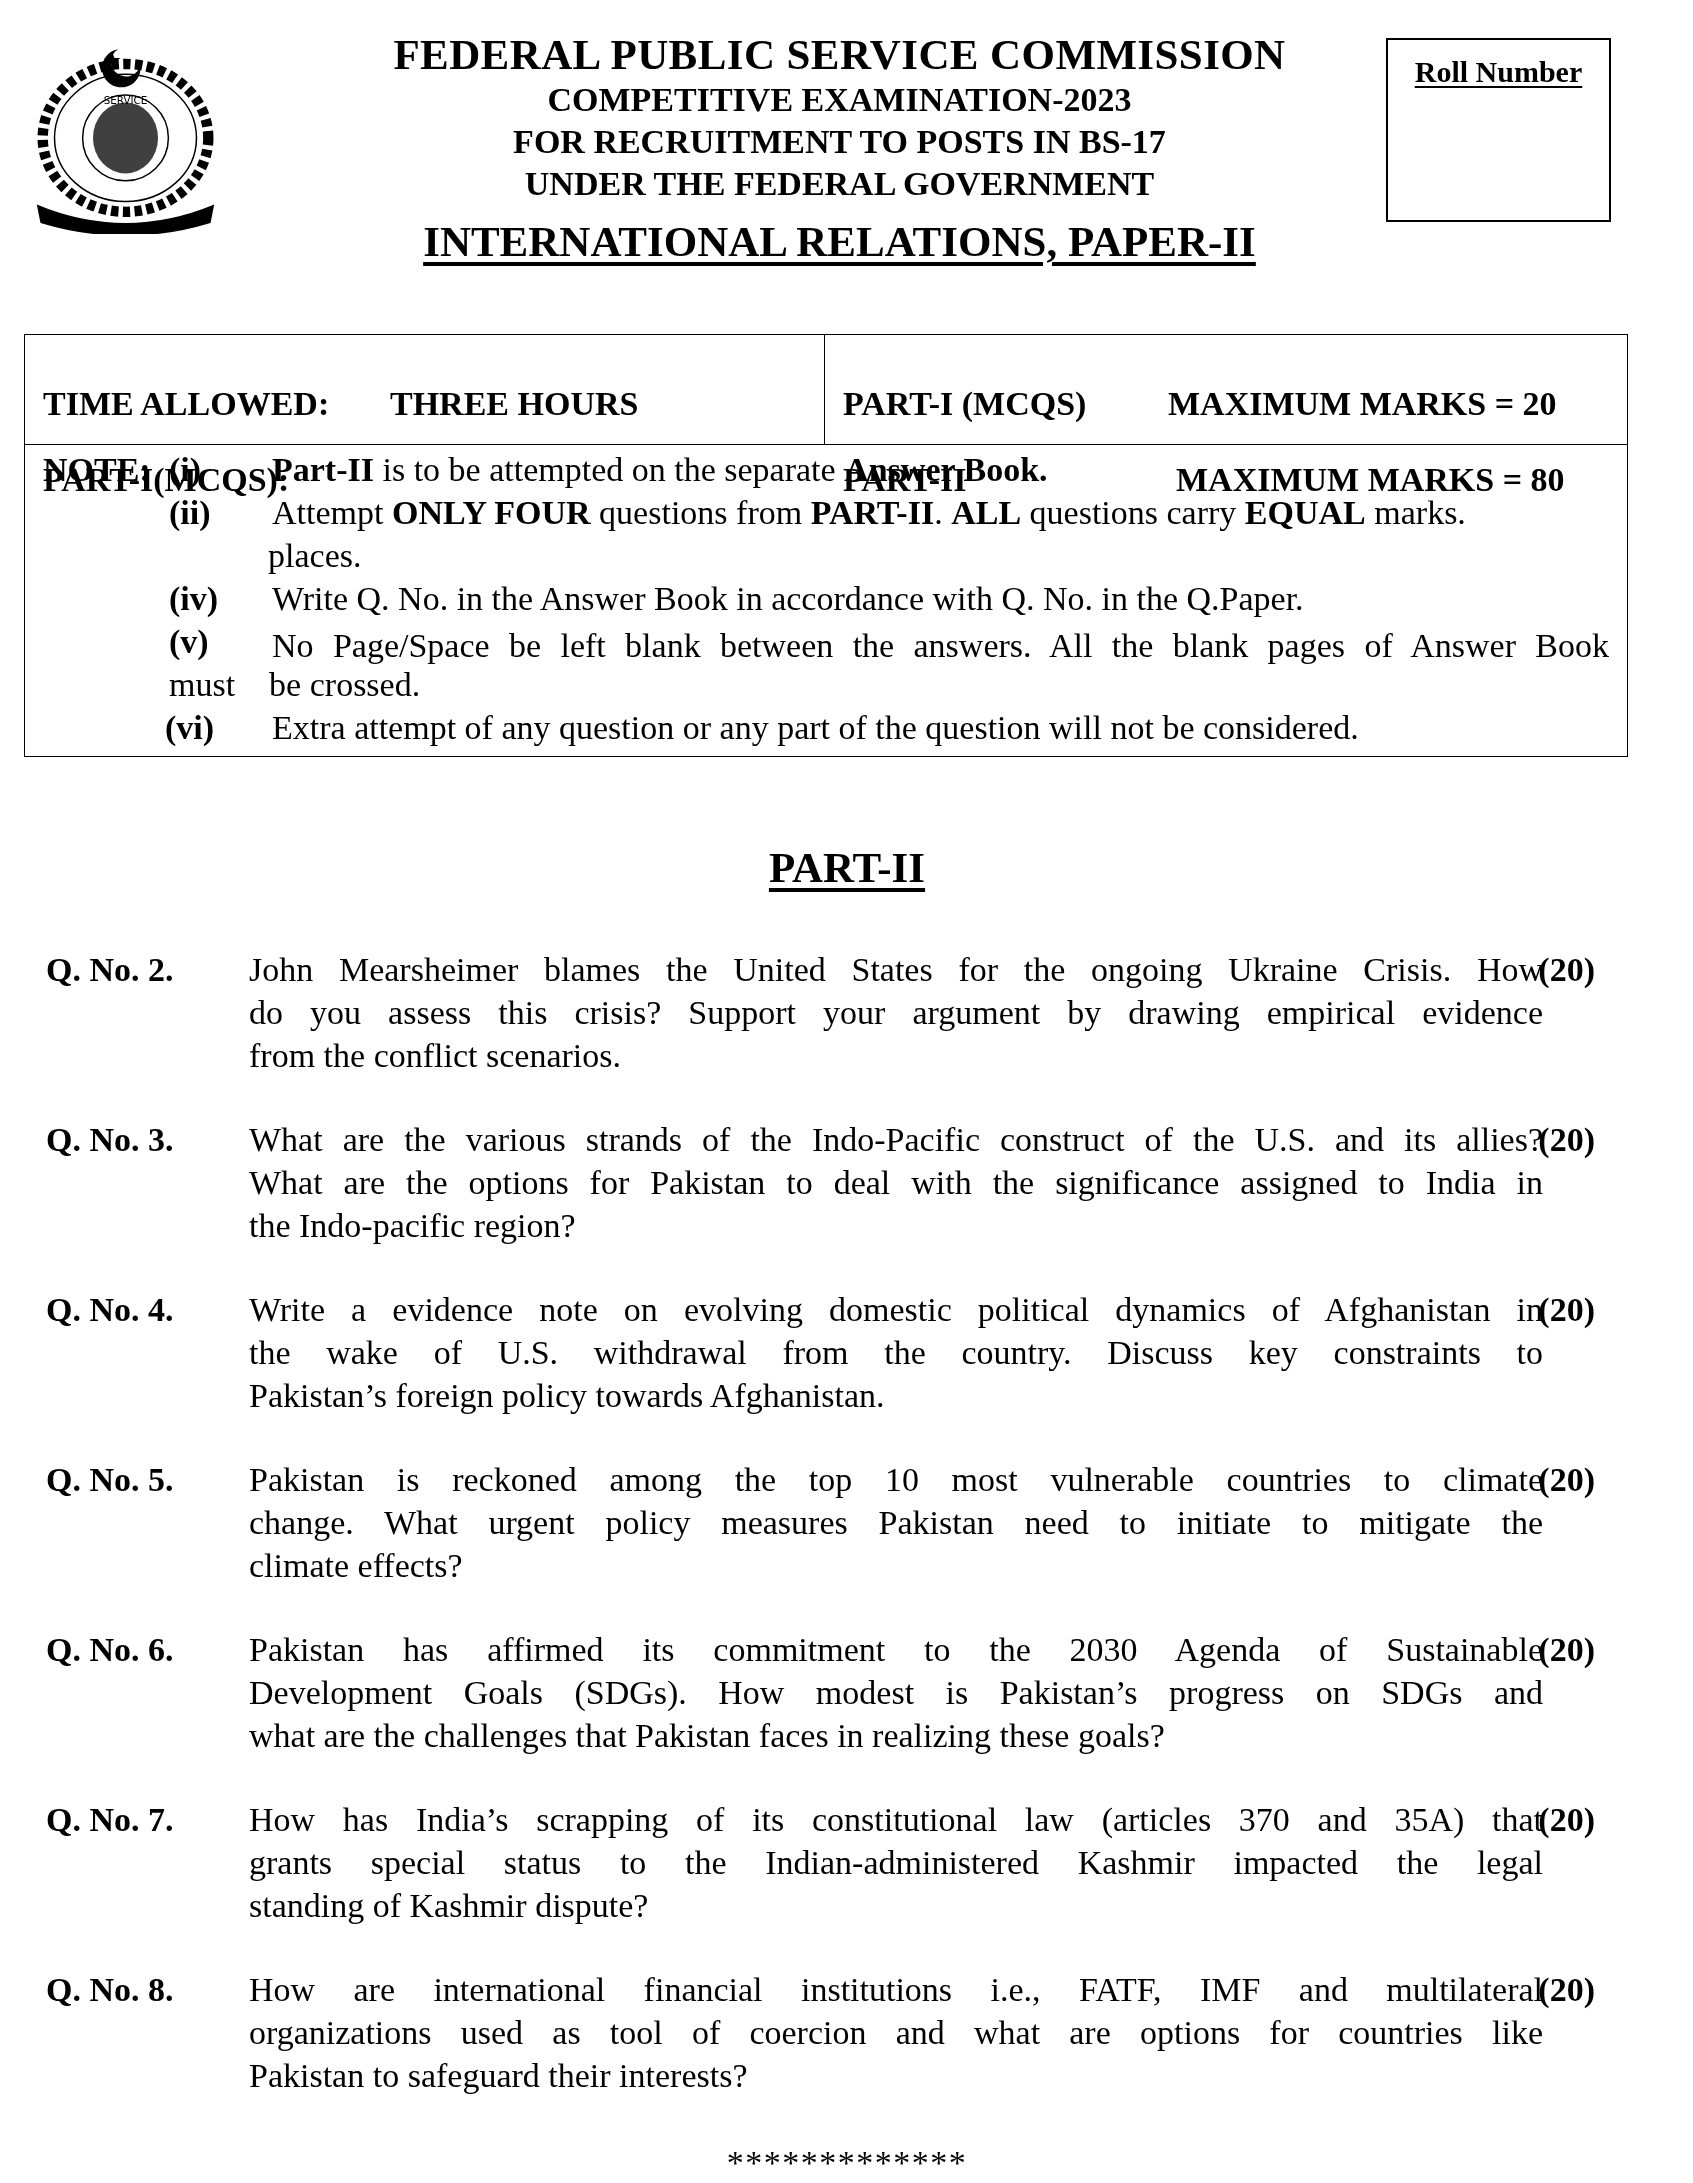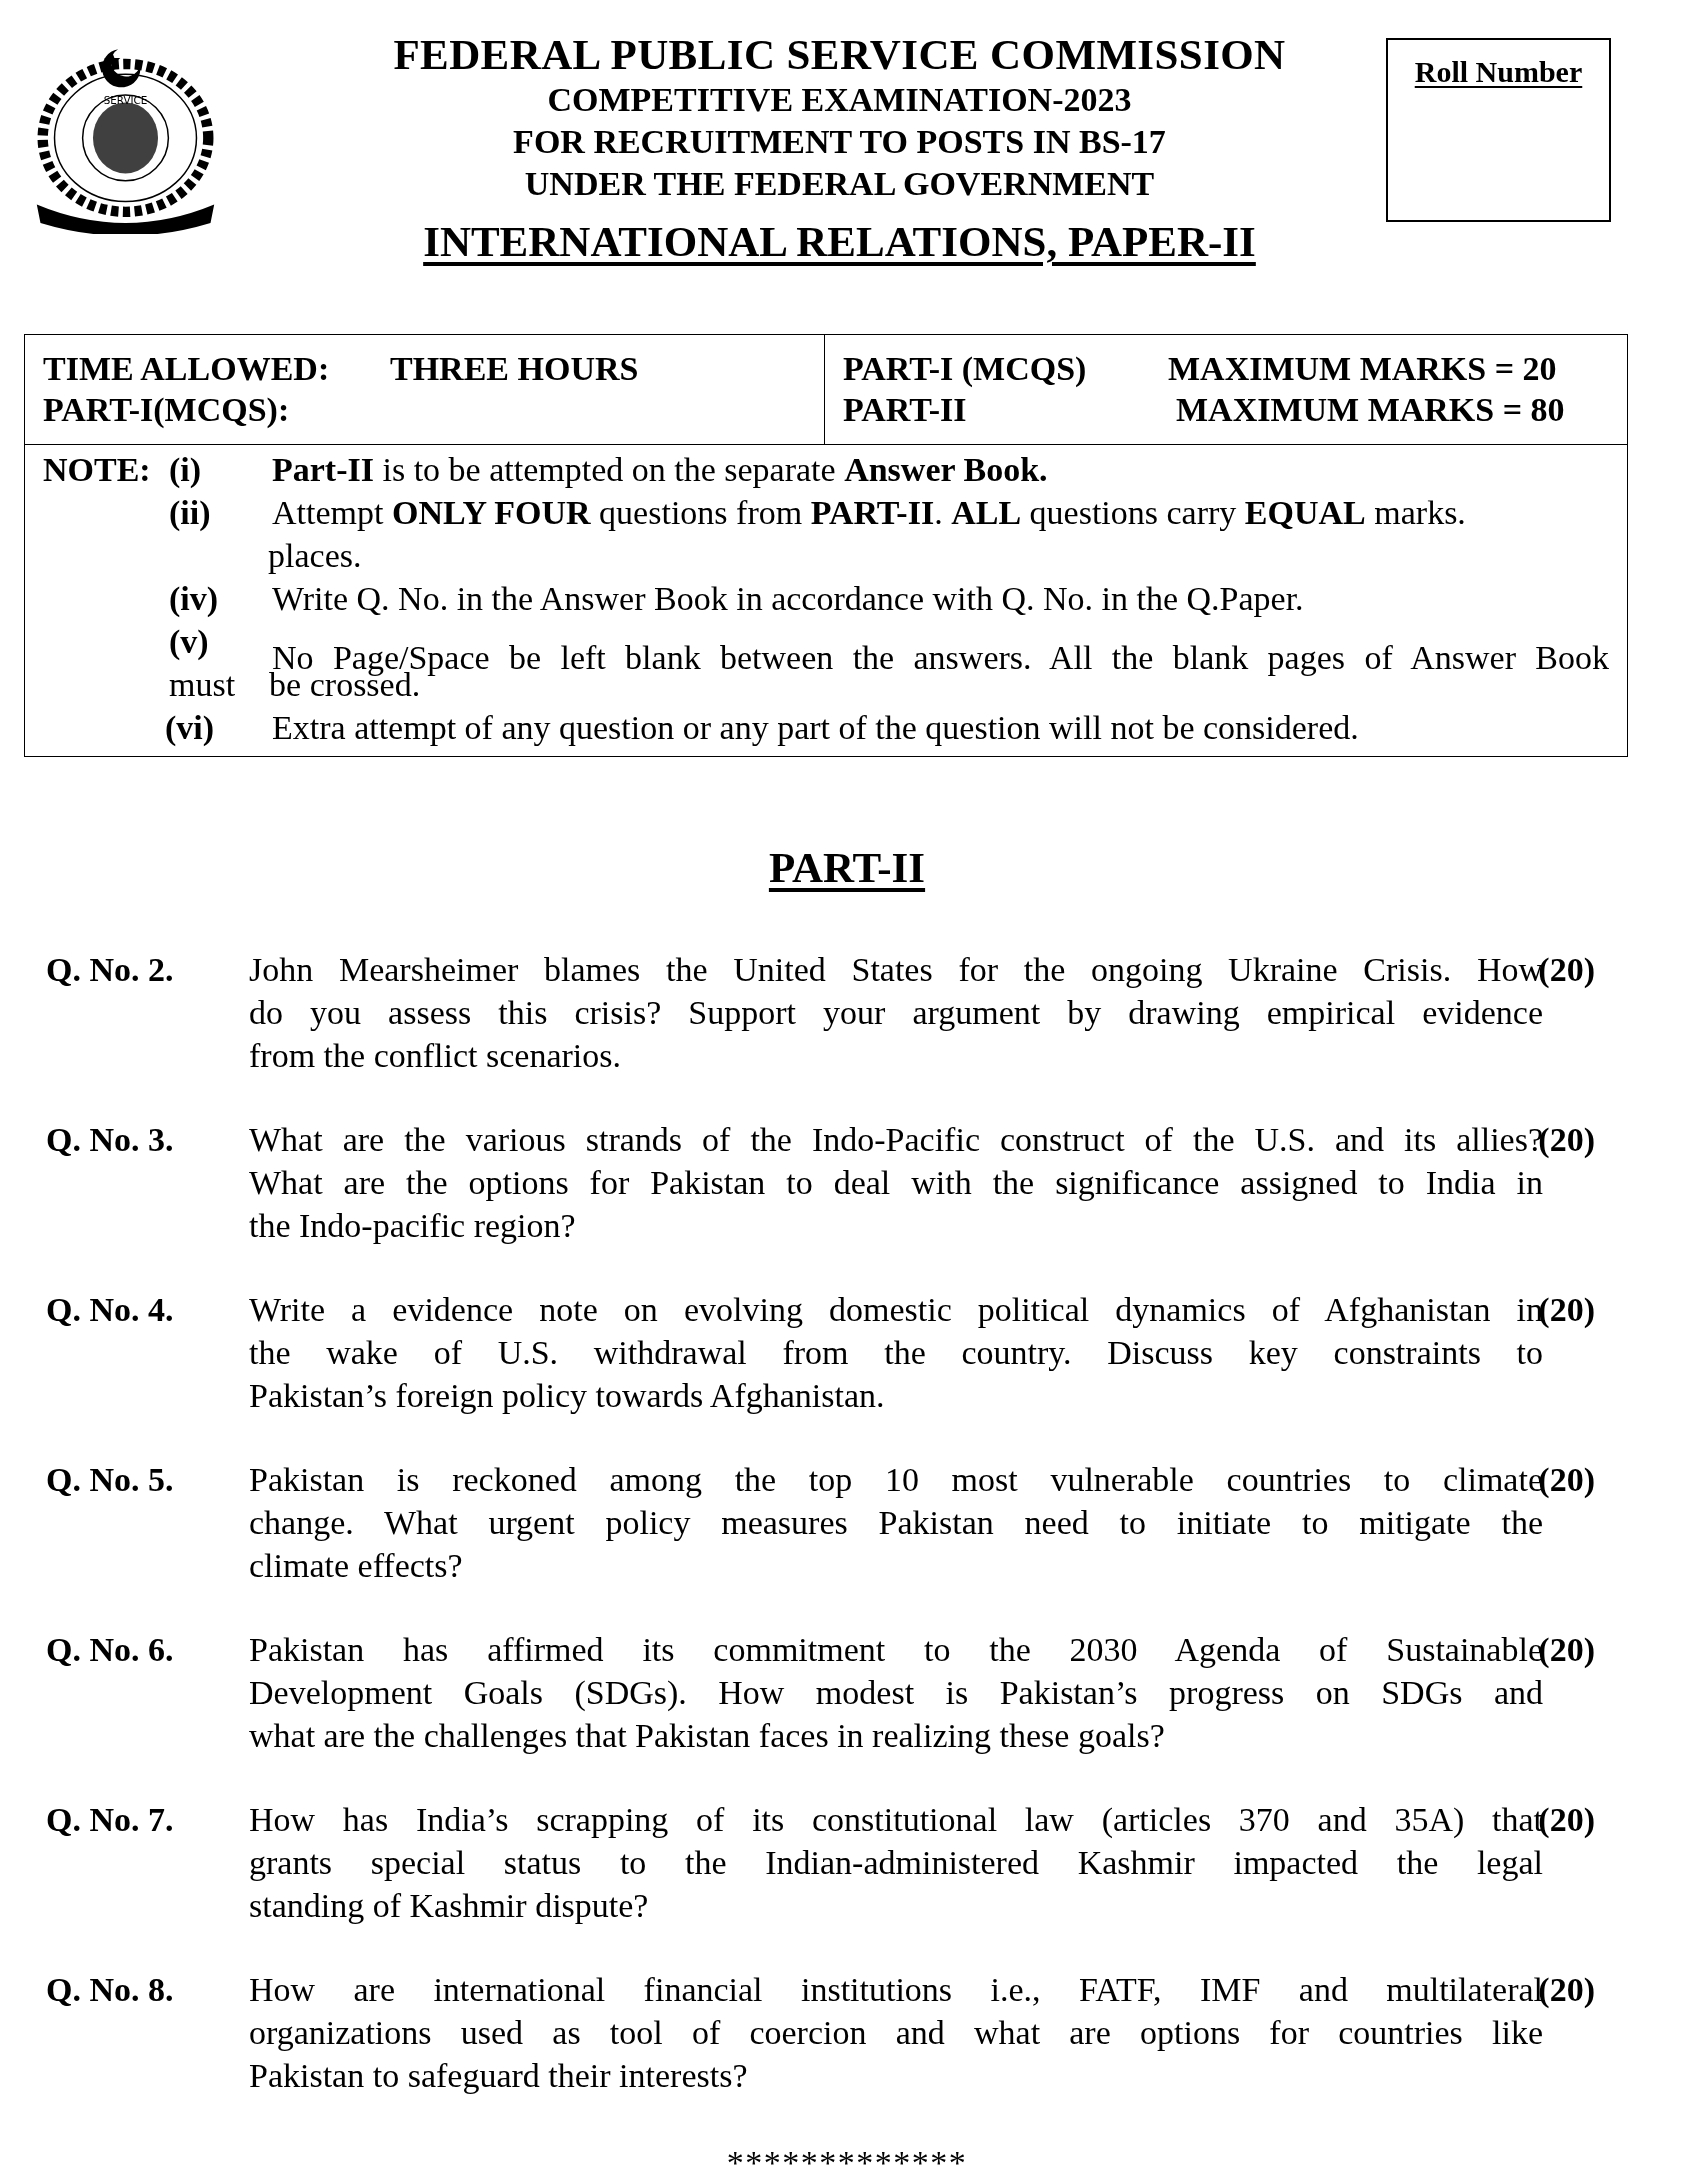--- a/index.html
+++ b/index.html
@@ -26,21 +26,21 @@
     text-decoration: underline; text-decoration-thickness: 2.2px; text-underline-offset: 3.7px;
   }
   
   .info-table {
     position: absolute; left: 24px; top: 334px; width: 1604px; border: 1.5px solid #000;
     box-sizing: border-box;
   }
   .info-top { display: flex; border-bottom: 1.5px solid #000; height: 109px; }
   .info-left { width: 800px; border-right: 1.5px solid #000; padding: 13.3px 0 0 18px; box-sizing: border-box; }
   .info-right { flex: 1; padding: 13.3px 0 0 18px; box-sizing: border-box; }
-  .info-row { font-size: 34px; font-weight: bold; line-height: 41px; white-space: nowrap; position: relative; }
+  .info-row { font-size: 34px; font-weight: bold; line-height: 41px; white-space: nowrap; position: relative; margin-top: 35px; }
   .info-row .c2 { position: absolute; }
   .notes { padding: 3px 18px 7.4px 18px; font-size: 34px; line-height: 43px; }
   .note-line { position: relative; white-space: nowrap; }
   .note-line .roman { font-weight: bold; position: absolute; }
   .justify { text-align: justify; text-align-last: justify; white-space: normal; }
   b { font-weight: bold; }
   
   .part-title {
     position: absolute; left: 0; width: 1694px; top: 843px; text-align: center;
     font-size: 43px; font-weight: bold; text-decoration: underline; text-decoration-thickness: 3.7px;
@@ -124,21 +124,21 @@
     </div>
     <div class="note-line" style="height:43px">
       <span style="position:absolute;left:225px;top:0">places.</span>
     </div>
     <div class="note-line" style="height:43px">
       <span class="roman" style="left:126px;top:0">(iv)</span>
       <span style="position:absolute;left:229px;top:0">Write Q. No. in the Answer Book in accordance with Q. No. in the Q.Paper.</span>
     </div>
     <div class="note-line" style="height:43px">
       <span class="roman" style="left:126px;top:0">(v)</span>
-      <span style="position:absolute;left:229px;right:0;top:16px" class="justify">No Page/Space be left blank between the answers. All the blank pages of Answer Book</span>
+      <span style="position:absolute;left:229px;right:0;top:4px" class="justify">No Page/Space be left blank between the answers. All the blank pages of Answer Book</span>
     </div>
     <div class="note-line" style="height:43px">
       <span style="position:absolute;left:126px;top:0;white-space:pre">must    be crossed.</span>
     </div>
     <div class="note-line" style="height:43px">
       <span class="roman" style="left:122px;top:0">(vi)</span>
       <span style="position:absolute;left:229px;top:0">Extra attempt of any question or any part of the question will not be considered.</span>
     </div>
   </div>
 </div>

